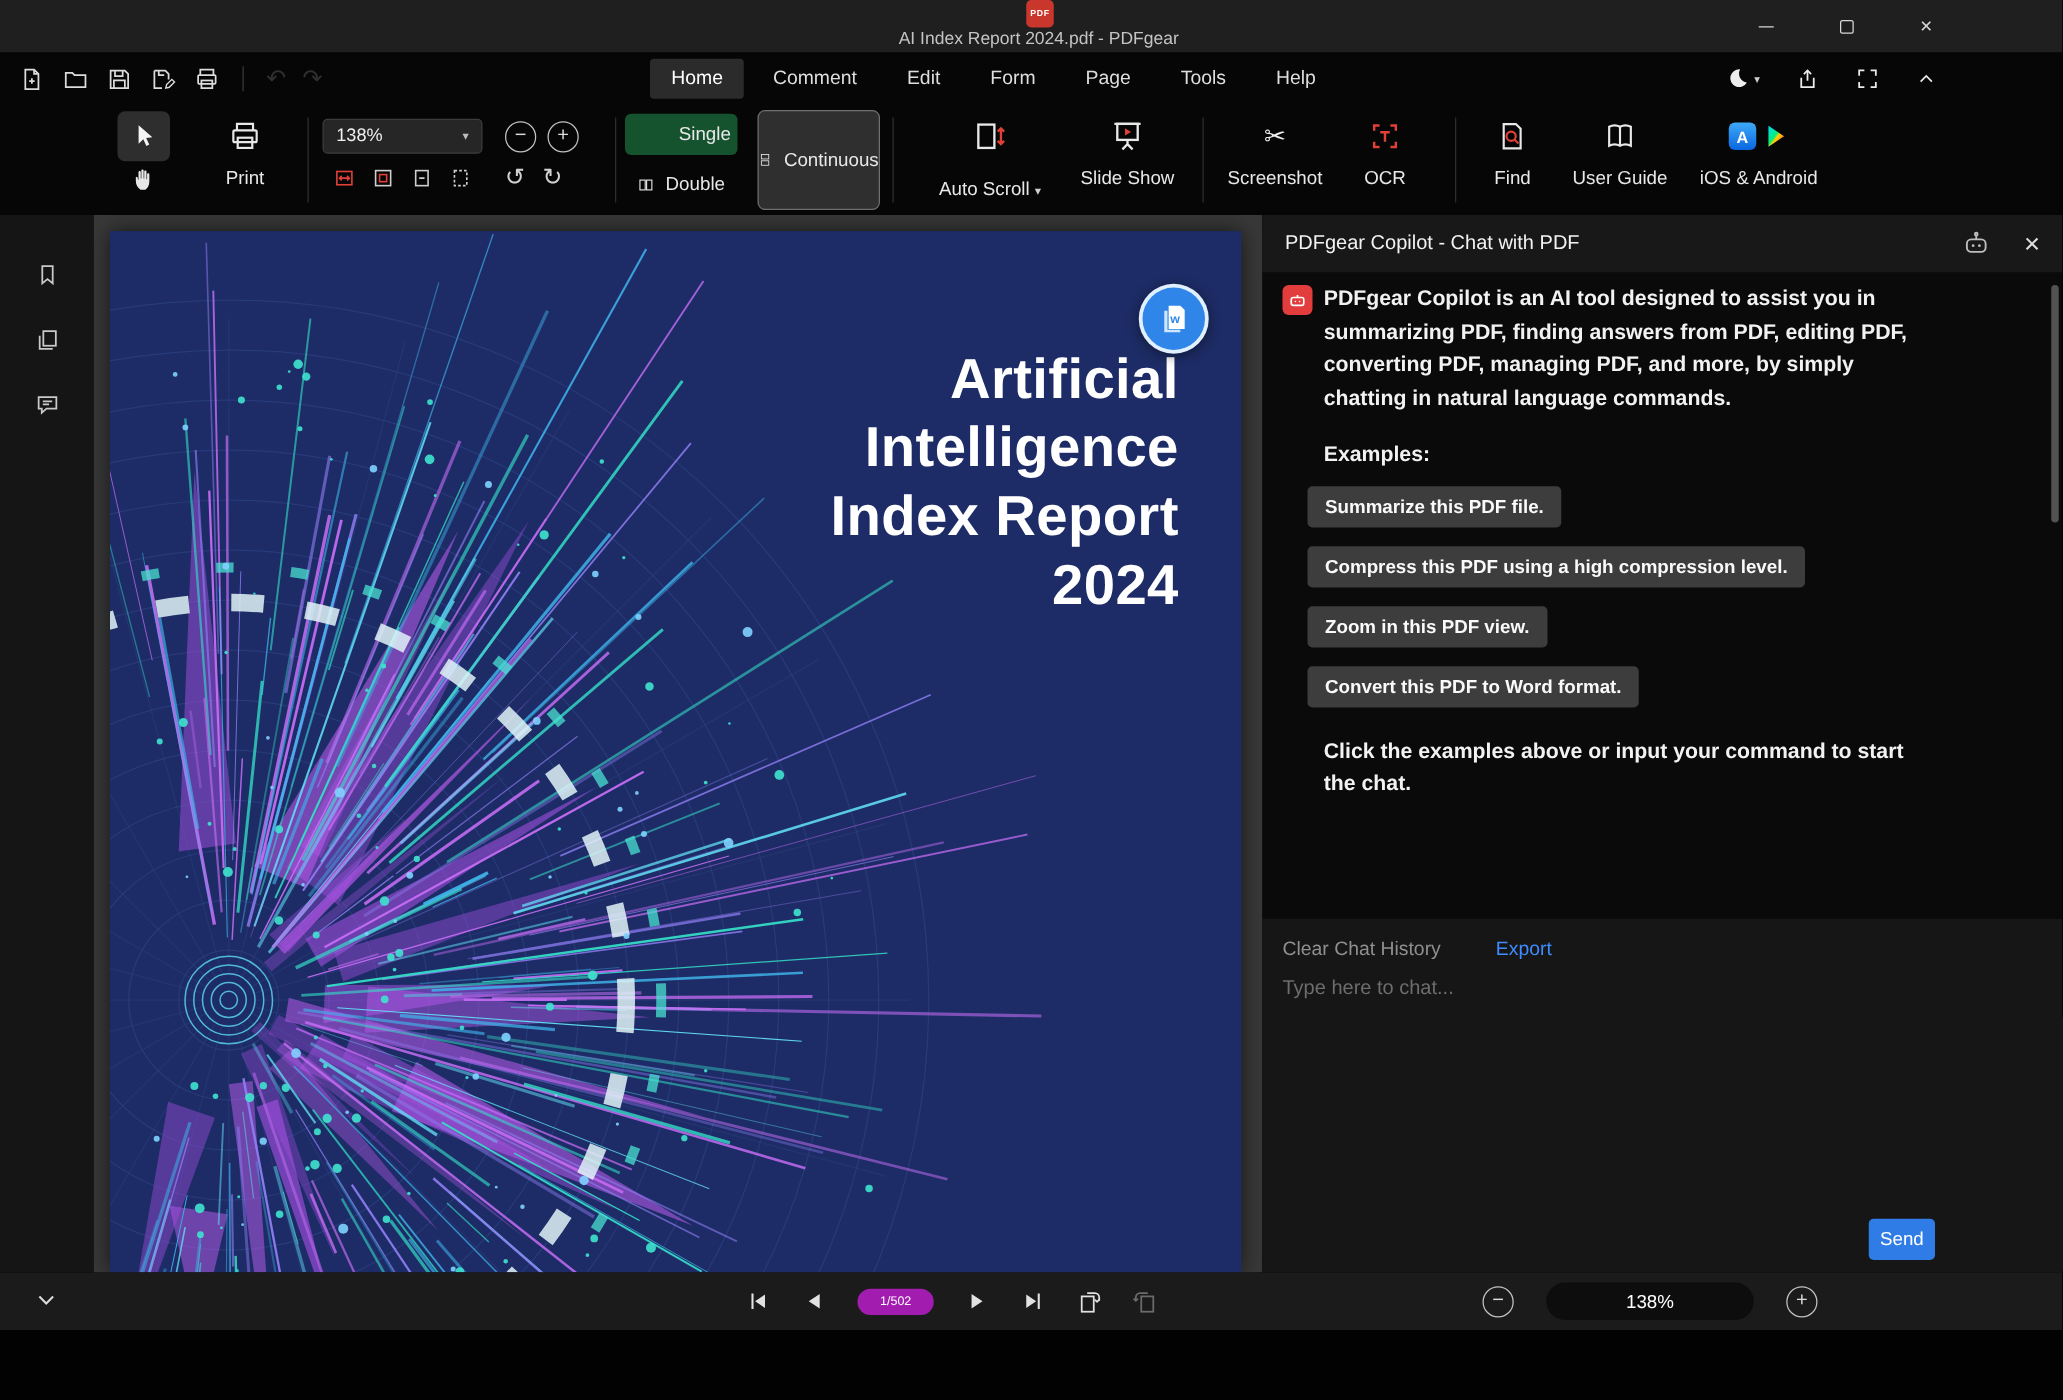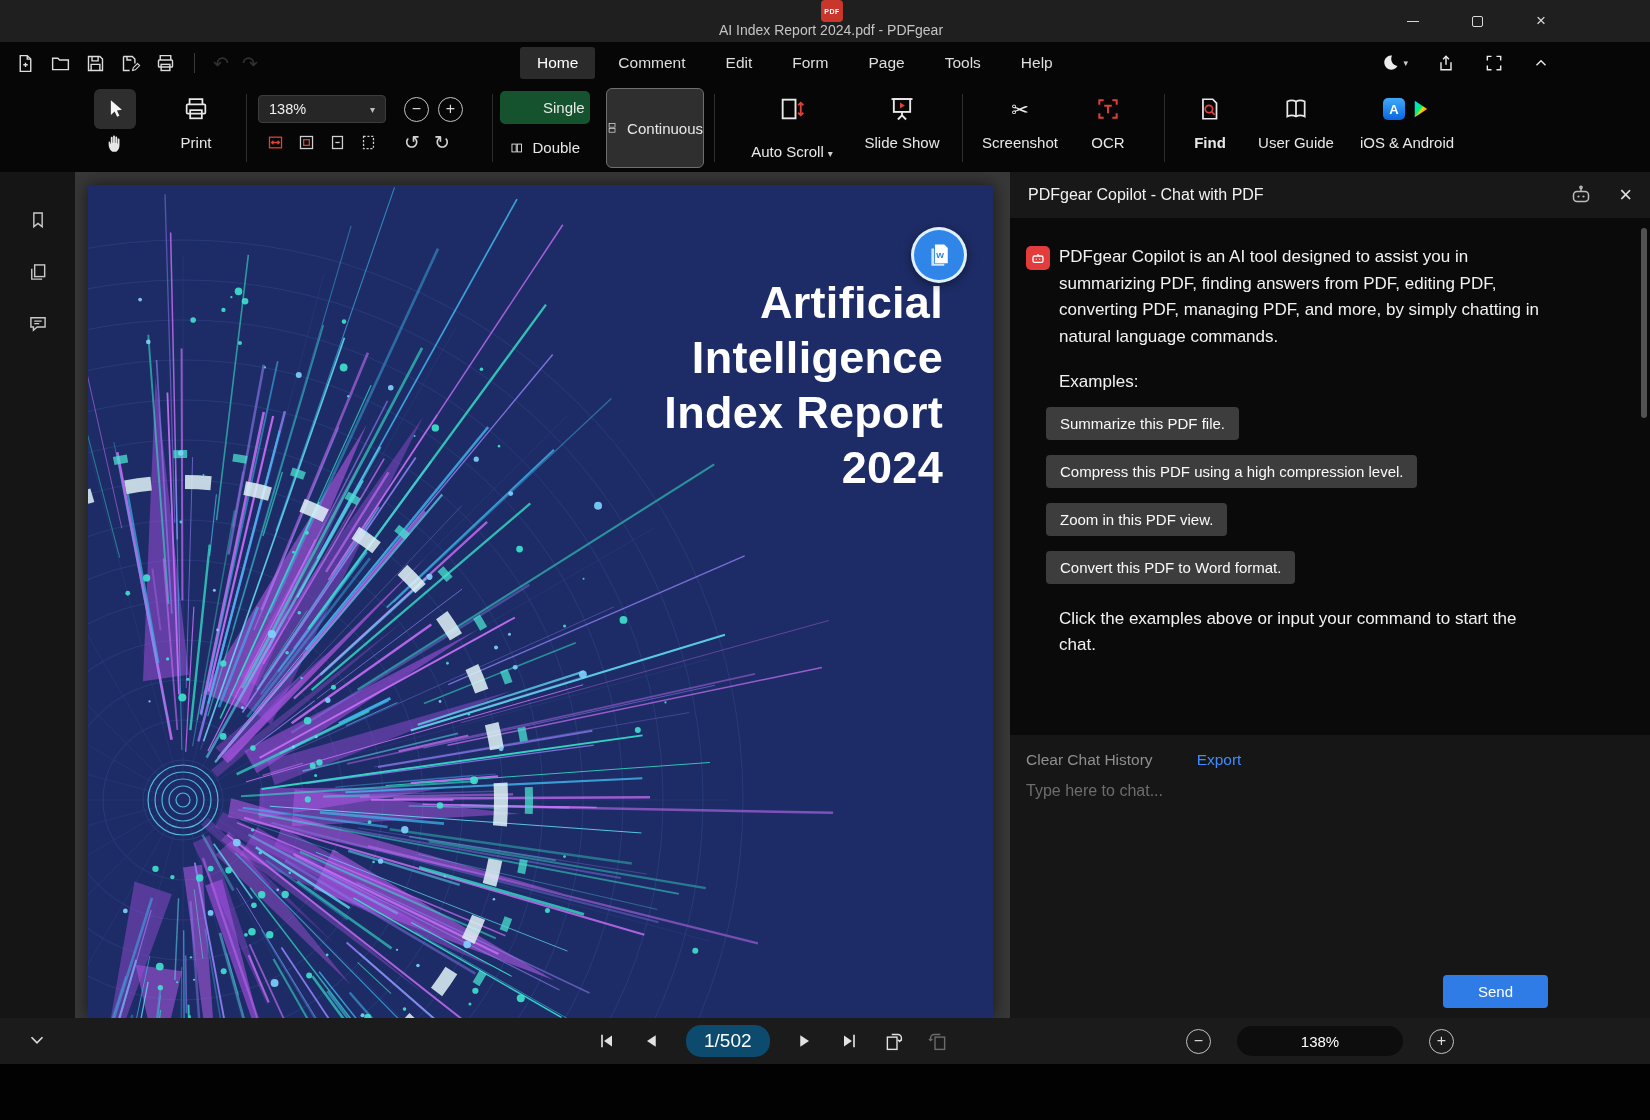--- a/index.html
+++ b/index.html
@@ -69,42 +69,42 @@
   #burst{position:absolute;left:0;top:0;}
   .page-title{position:absolute;top:90px;right:50px;text-align:right;color:#fff;font-size:45px;line-height:55px;font-weight:600;letter-spacing:.3px;}
   .word-badge{position:absolute;top:42px;right:26px;width:56px;height:56px;background:#2f86e8;border:3px solid rgba(235,245,255,.95);border-radius:50%;display:flex;align-items:center;justify-content:center;box-shadow:0 2px 10px rgba(0,0,0,.45);}
 
   
   .copilot{position:absolute;top:172px;left:1010px;right:0;bottom:102px;background:#0b0b0b;}
   .cp-header{height:46px;background:#181818;display:flex;align-items:center;padding:0 18px;}
   .cp-title{font-size:16px;color:#f2f2f2;}
   .cp-hicons{margin-left:auto;display:flex;align-items:center;gap:26px;}
   .cp-close{font-size:22px;color:#e0e0e0;line-height:1;}
-  .cp-chat{position:absolute;top:46px;left:0;right:0;height:517px;background:#0a0a0a;padding:26px 20px 0 16px;overflow:hidden;}
+  .cp-chat{position:absolute;top:46px;left:0;right:0;height:517px;background:#0a0a0a;padding:8px 20px 0 16px;overflow:hidden;font-weight:bold;}
   .msg-row{display:flex;align-items:flex-start;}
   .avatar{width:24px;height:24px;background:#e23c3c;border-radius:5px;flex:none;display:flex;align-items:center;justify-content:center;margin-top:2px;}
   .msg-text{margin-left:9px;font-size:17px;line-height:26.5px;color:#f2f2f2;max-width:482px;}
   .examples-label{margin:22px 0 0 33px;font-size:17px;color:#f2f2f2;}
   .example-btn{display:table;margin:15px 0 0 20px;padding:8px 14px;background:#3d3d3d;border-radius:4px;font-size:15px;color:#fafafa;cursor:default;}
   .hint{margin:22px 0 0 33px;font-size:17px;line-height:26px;color:#f2f2f2;max-width:482px;}
   .cp-lower{position:absolute;top:563px;left:0;right:0;bottom:0;background:#161616;}
   .cp-actions{display:flex;gap:44px;padding:16px 0 0 16px;font-size:15.5px;}
   .clear-link{color:#8f8f8f;}
   .export-link{color:#3f8cff;}
   .chat-input{display:block;margin-top:13px;padding:0 16px;width:95%;background:transparent;border:none;outline:none;font-size:16px;color:#ddd;font-family:inherit;}
   .chat-input::placeholder{color:#6d6d6d;}
-  .send-btn{position:absolute;right:102px;bottom:10px;padding:8px 35px;background:#2f7ce6;border:none;border-radius:4px;color:#fff;font-size:15px;font-family:inherit;}
+  .send-btn{position:absolute;right:102px;bottom:10px;padding:8px 9px;background:#2f7ce6;border:none;border-radius:4px;color:#fff;font-size:15px;font-family:inherit;}
   .cp-scroll{position:absolute;right:3px;top:56px;width:6px;height:190px;background:#525252;border-radius:3px;}
 
   
   .bottombar{position:absolute;left:0;right:0;bottom:56px;height:46px;background:#1b1b1b;}
   .bb-chevron{position:absolute;left:26px;top:11px;}
   .bb-nav{position:absolute;left:596px;top:0;height:46px;display:flex;align-items:center;gap:23px;}
   .nv{width:22px;height:22px;display:flex;align-items:center;justify-content:center;}
-  .page-box{background:#0c4a6e;border-radius:15px;padding:5px 18px;font-size:19px;color:#fff;}
+  .page-box{background:#a21caf;border-radius:15px;padding:5px 18px;font-size:10px;color:#fff;}
   .bb-zoom{position:absolute;left:1186px;top:0;height:46px;display:flex;align-items:center;}
   .zoom-box{width:166px;height:30px;margin:0 26px;background:#0d0d0d;border-radius:15px;display:flex;align-items:center;justify-content:center;font-size:15px;color:#fff;}
   .footer{position:absolute;left:0;right:0;bottom:0;height:56px;background:#020202;}
   .dim{opacity:.4;}
 </style>
 </head>
 <body>
 
 <div class="titlebar">
   <div class="pdf-logo">PDF</div>
@@ -331,21 +331,21 @@
       <svg width="26" height="26" viewBox="0 0 24 24" fill="none" stroke="#e04038" stroke-width="1.8">
           <path d="M4 8V4h4M16 4h4v4M20 16v4h-4M8 20H4v-4"></path>
           <path d="M8.5 9h7M12 9v7"></path>
         </svg>
     </span>
     <span class="tlabel">OCR</span>
   </div>
 
   <div class="tb-div" style="left:1164px;"></div>
 
-  <div class="tbtn" style="left:1180px;top:9px;width:60px;font-weight:bold;">
+  <div class="tbtn" style="left:1180px;top:9px;width:60px;">
     <span class="icon-slot">
       <svg width="26" height="26" viewBox="0 0 24 24" fill="none" stroke-width="1.6">
           <path d="M5.5 3h9l3.5 3.5V21h-12.5z" stroke="#e8e8e8"></path>
           <circle cx="11" cy="12" r="3.4" stroke="#e04038"></circle>
           <path d="M13.4 14.4l3 3" stroke="#e04038"></path>
         </svg>
     </span>
     <span class="tlabel">Find</span>
   </div>
 

